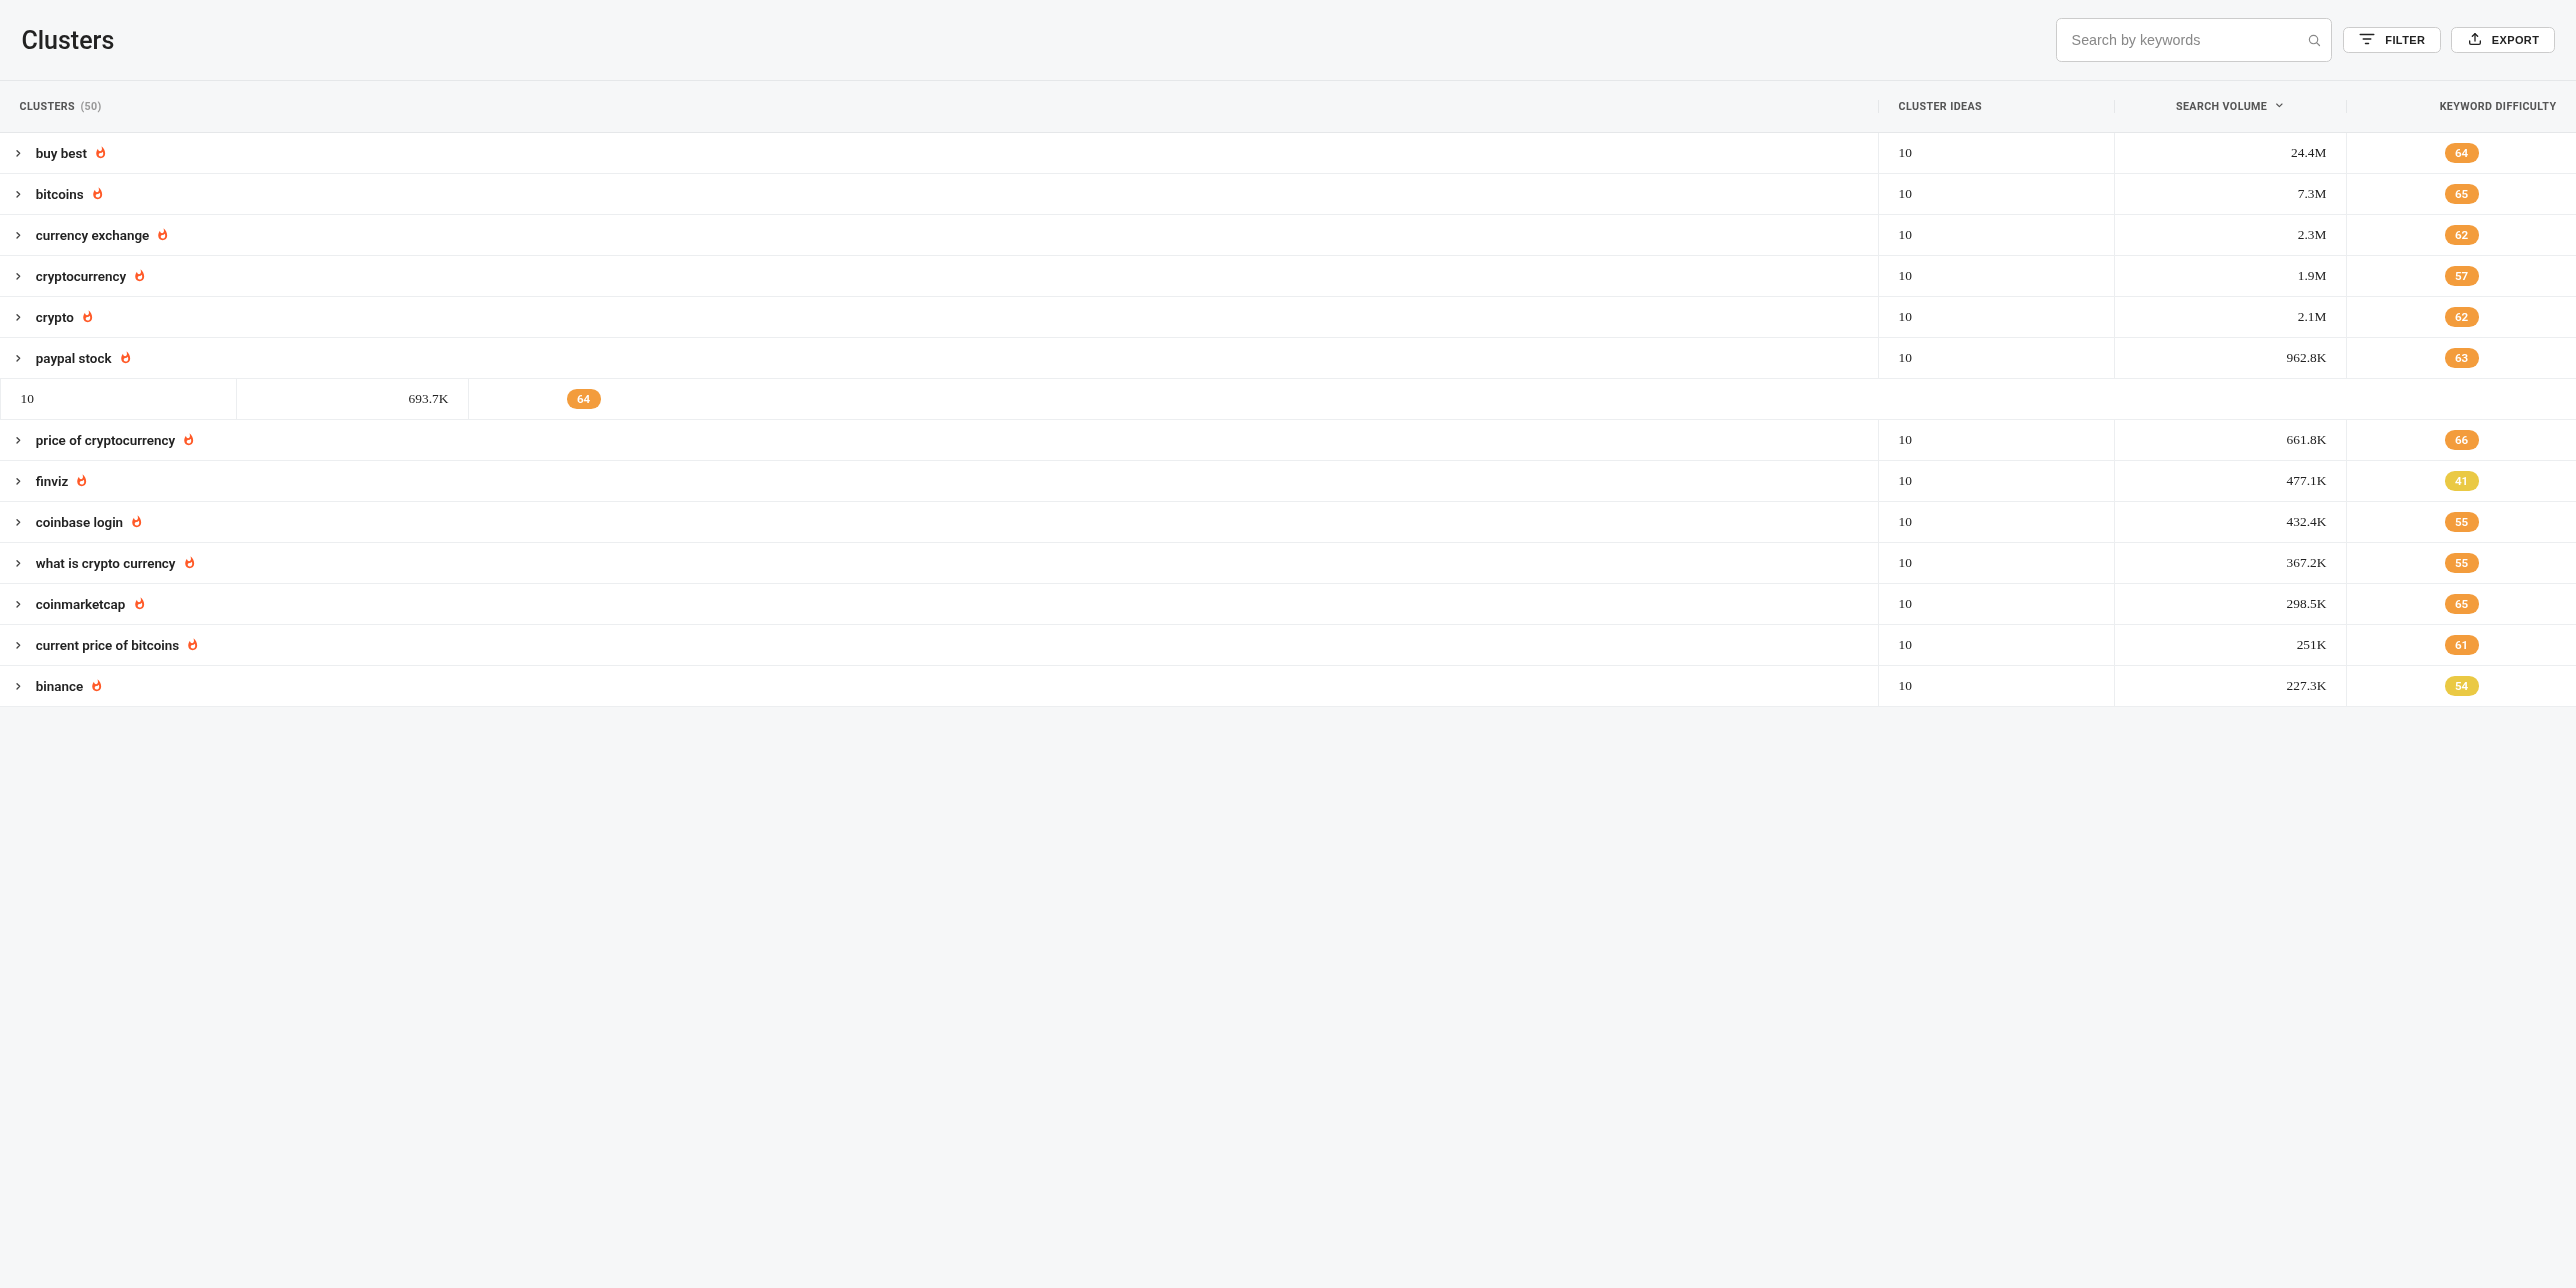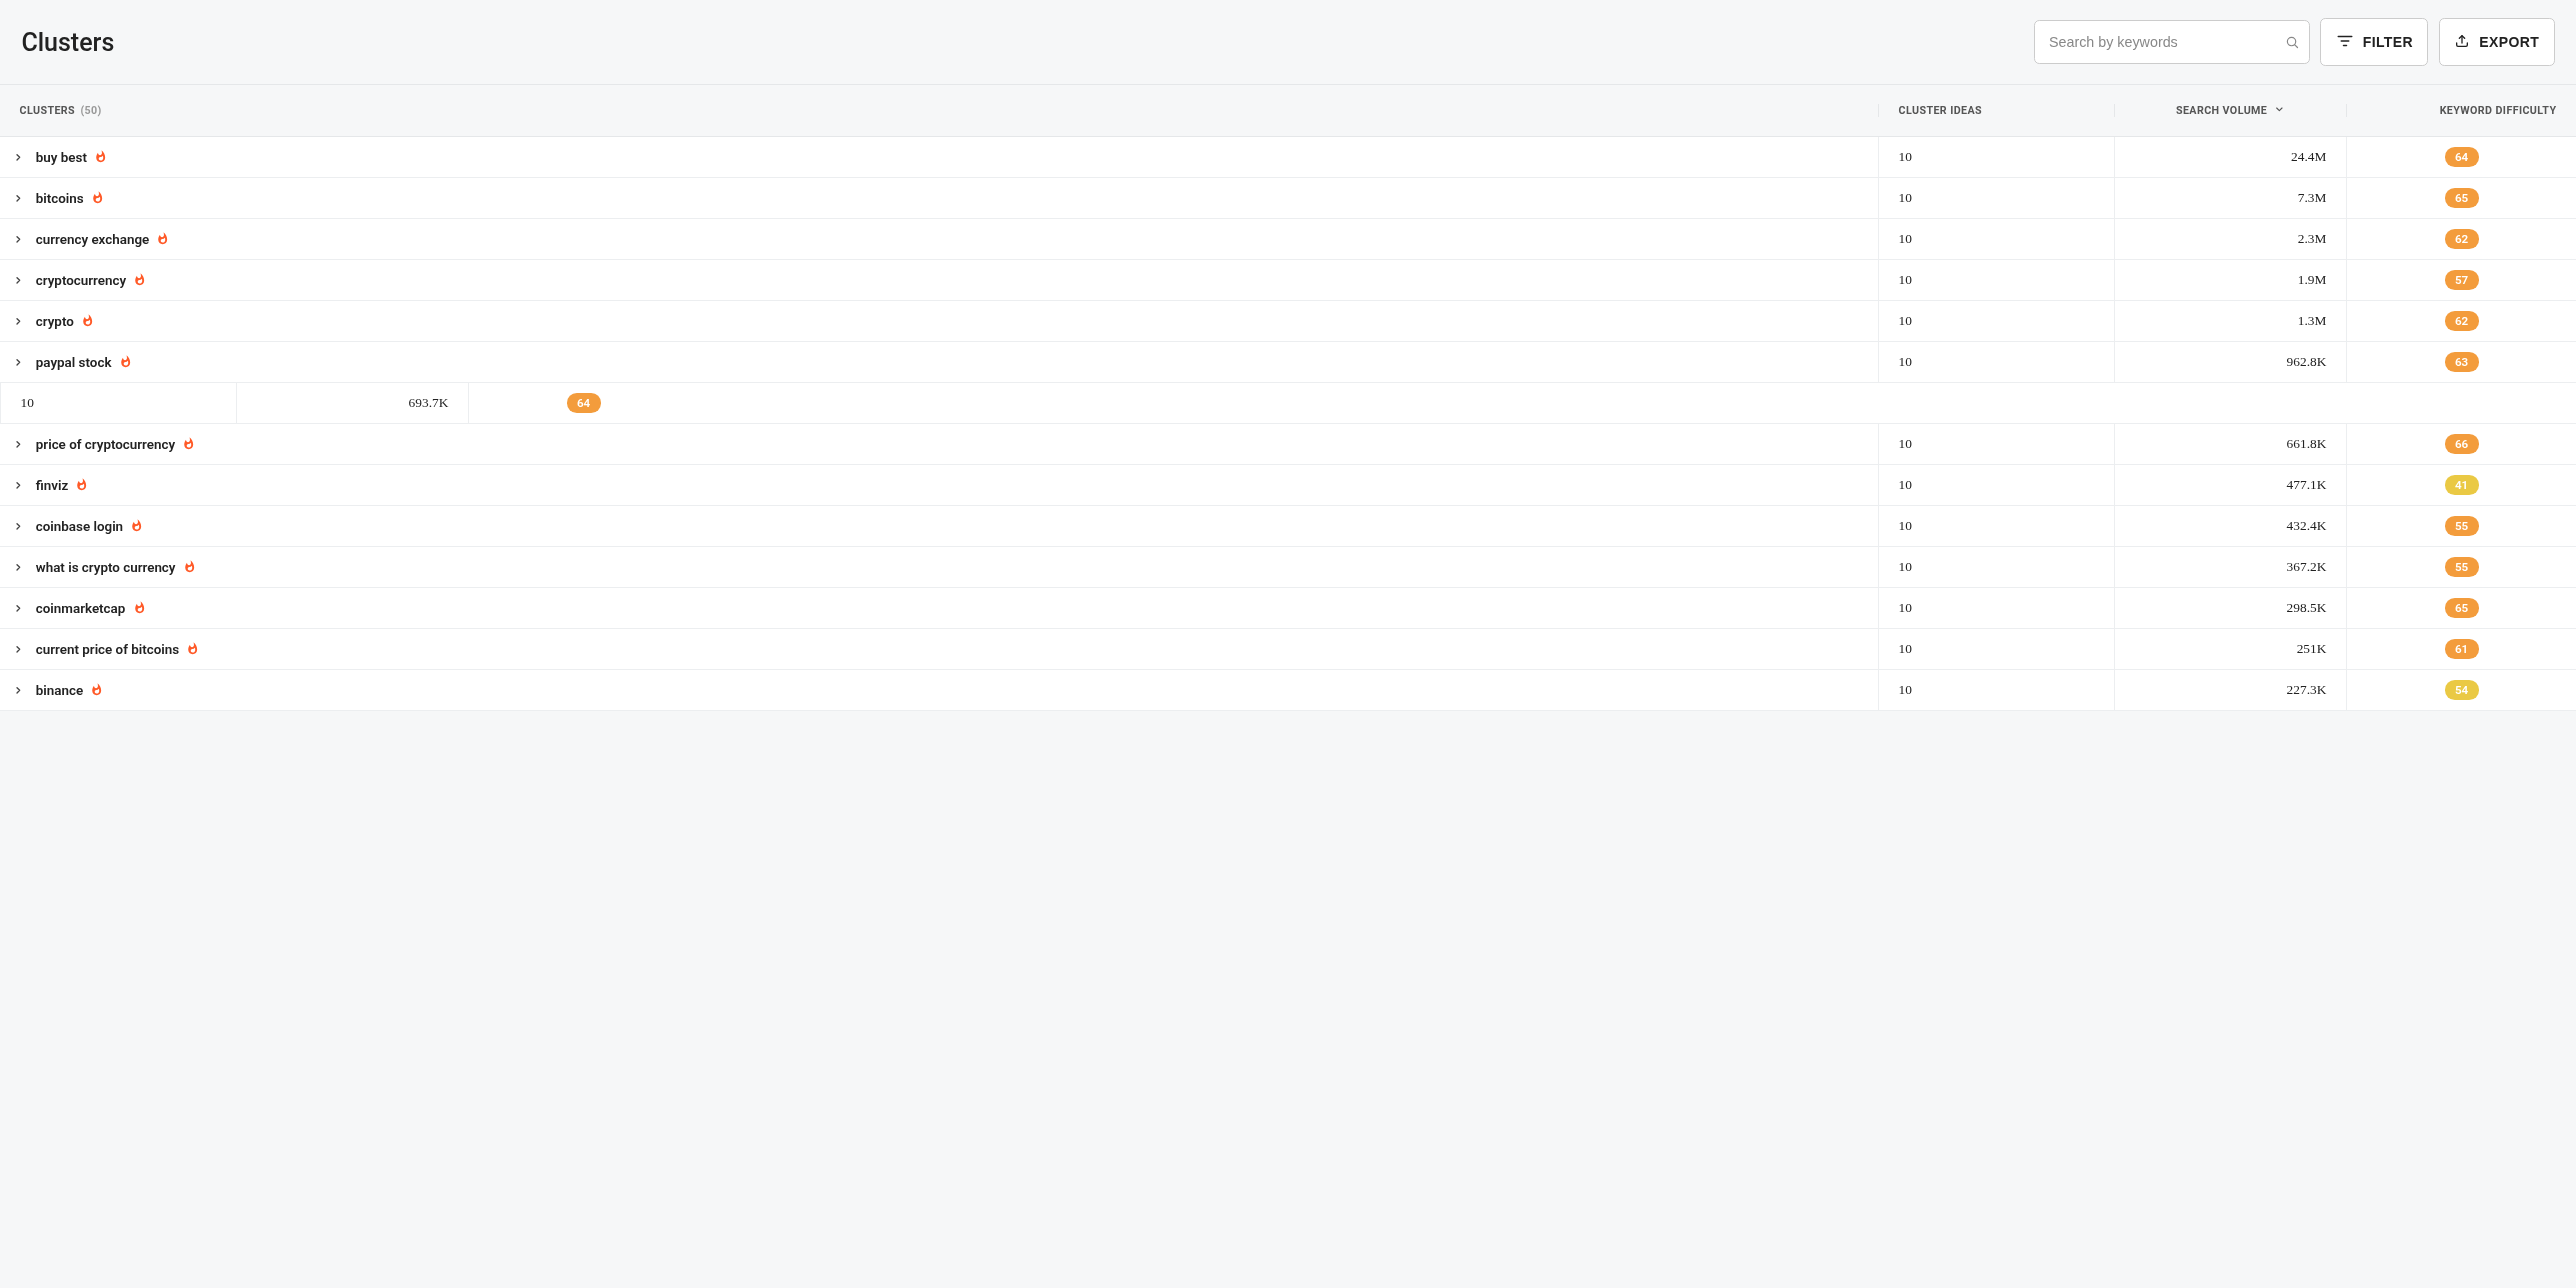--- a/index.html
+++ b/index.html
@@ -58,30 +58,30 @@
 
     .search-icon {
       position: absolute;
       right: 10.7px;
       pointer-events: none;
       color: #888;
       display: flex;
     }
 
     .btn {
-      height: 48px;
+      height: 26px;
       padding: 0 14.3px;
       border: 0.9px solid #ccc;
       border-radius: 5.3px;
       background: #fff;
       display: inline-flex;
       align-items: center;
       gap: 9px;
       cursor: pointer;
-      font-size: 14px;
+      font-size: 11px;
       letter-spacing: 0.4px;
       font-weight: 700;
       color: #222;
     }
 
     .btn svg {
       flex-shrink: 0;
     }
 
     .table-wrapper {
@@ -384,21 +384,21 @@
           <span class="fire-icon">
             <svg width="13.4" height="13.4" viewBox="0 0 24 24">
               <path fill="#ff5a28" d="M13.5 0.67s.74 2.65.74 4.8c0 2.06-1.35 3.73-3.41 3.73-2.07 0-3.63-1.67-3.63-3.73l.03-.36C5.21 7.51 4 10.62 4 14c0 4.42 3.58 8 8 8s8-3.58 8-8C20 8.61 17.41 3.8 13.5.67zM11.71 19c-1.78 0-3.22-1.4-3.22-3.14 0-1.62 1.05-2.76 2.81-3.12 1.77-.36 3.6-1.21 4.62-2.58.39 1.29.59 2.65.59 4.04 0 2.65-2.15 4.8-4.8 4.8z"></path>
             </svg>
           </span>
         </div>
         <div class="col-ideas">
           <span class="value-text">10</span>
         </div>
         <div class="col-volume">
-          <span class="value-text">1.3M</span>
+          <span class="value-text">2.1M</span>
         </div>
         <div class="col-difficulty">
           <span class="kd-badge kd-orange">62</span>
         </div>
       </div>
       <div class="table-row">
         <div class="cluster-cell">
           <span class="chevron">
             <svg width="10.7" height="10.7" viewBox="0 0 24 24" fill="none" stroke="currentColor" stroke-width="3" stroke-linecap="round" stroke-linejoin="round">
               <polyline points="9 18 15 12 9 6"></polyline>

